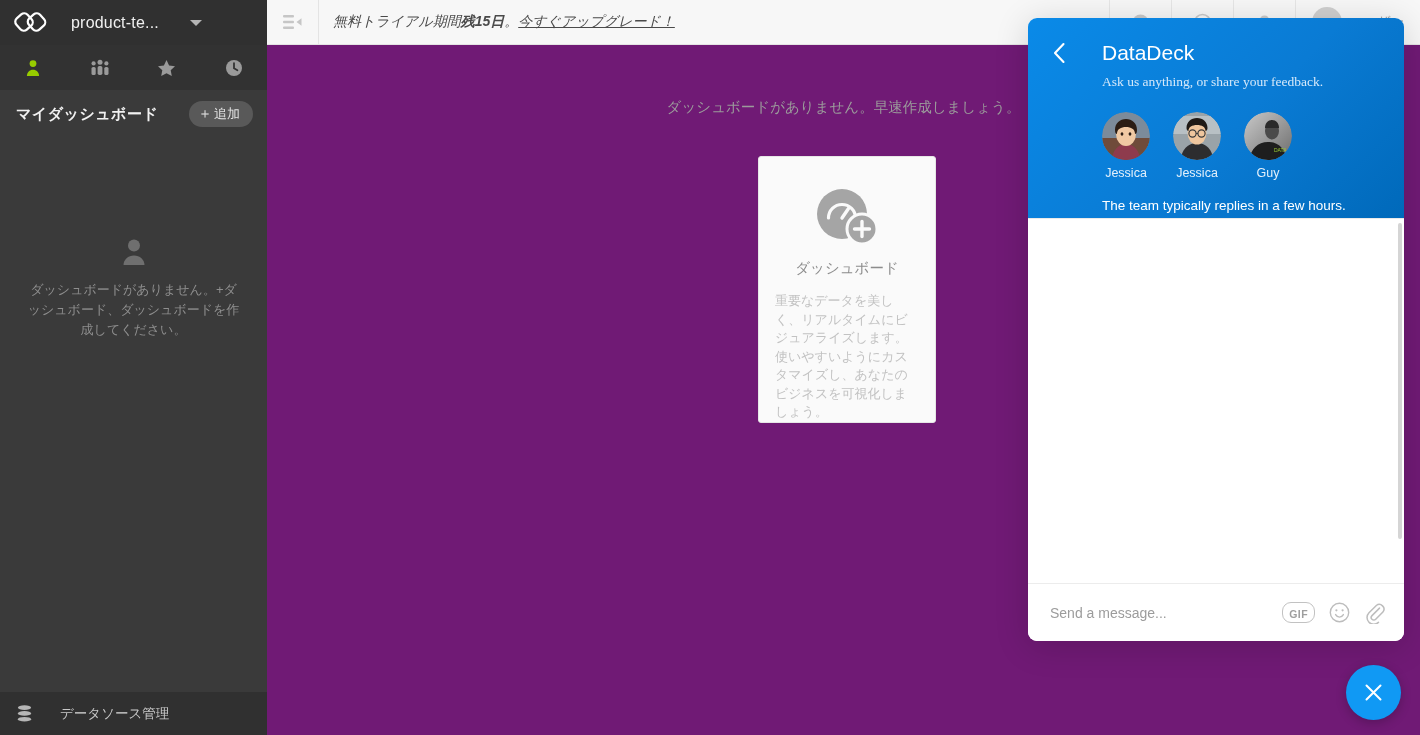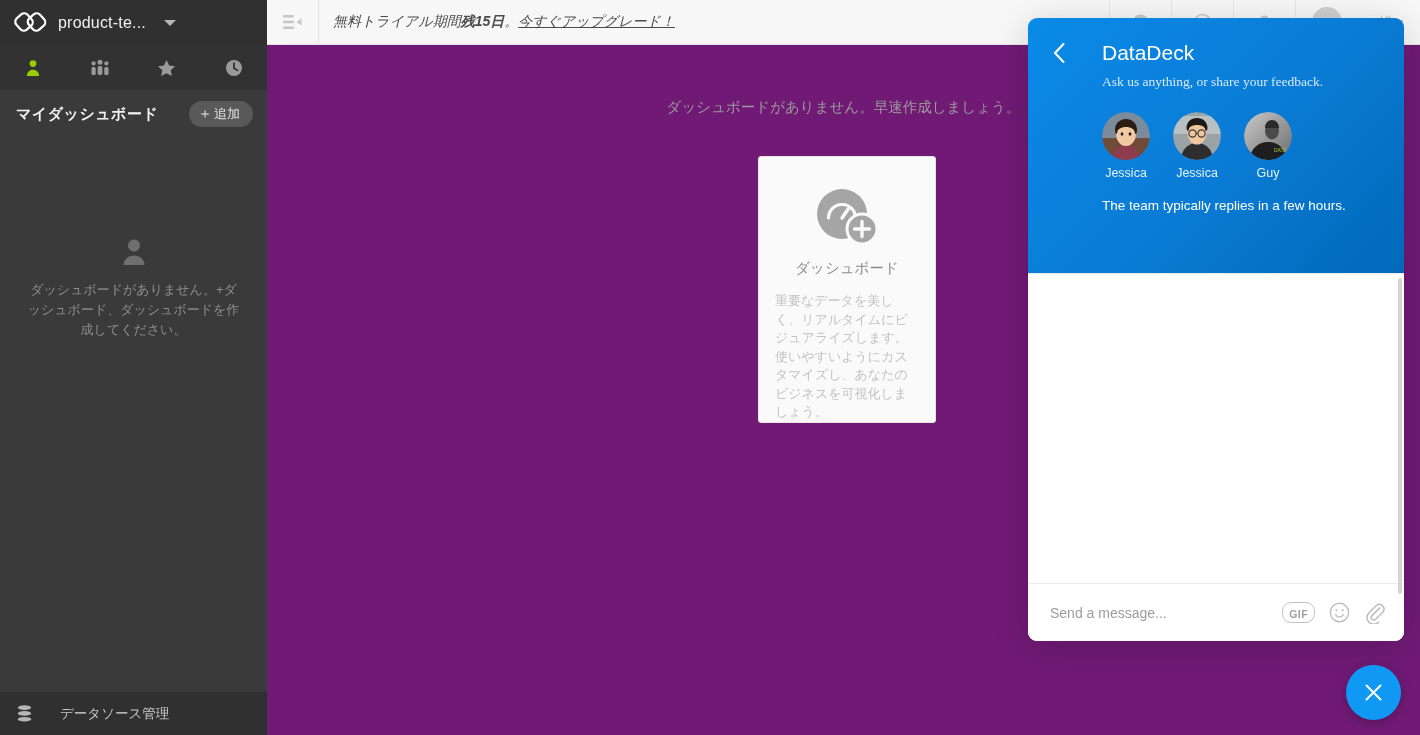--- a/index.html
+++ b/index.html
@@ -19,21 +19,21 @@
     height: 735px;
     background: #3a3a3a;
     color: #d8d8d8;
   }
   #brand-bar {
     height: 45px;
     background: #303030;
     display: flex;
     align-items: center;
     padding-left: 14px;
-    gap: 10px;
+    gap: 23px;
   }
   #brand-logo { width: 34px; height: 30px; flex: none; }
   #brand-name {
     font-size: 16px;
     color: #f0f0f0;
     letter-spacing: .2px;
     white-space: nowrap;
   }
   #brand-caret {
     margin-left: 8px;
@@ -221,21 +221,21 @@
     box-shadow: 0 5px 34px rgba(0,0,0,.16);
     overflow: hidden;
     display: flex;
     flex-direction: column;
   }
   #chat-header {
     background: linear-gradient(135deg, #0a8ae8 0%, #0a7bd4 55%, #0069ba 100%);
     padding: 22px 24px 22px 24px;
     position: relative;
     flex: none;
-    height: 255px;
+    height: 200px;
   }
   #chat-back {
     position: absolute;
     left: 24px;
     top: 24px;
     cursor: pointer;
   }
   #chat-title {
     color: #fff;
     font-size: 21px;

